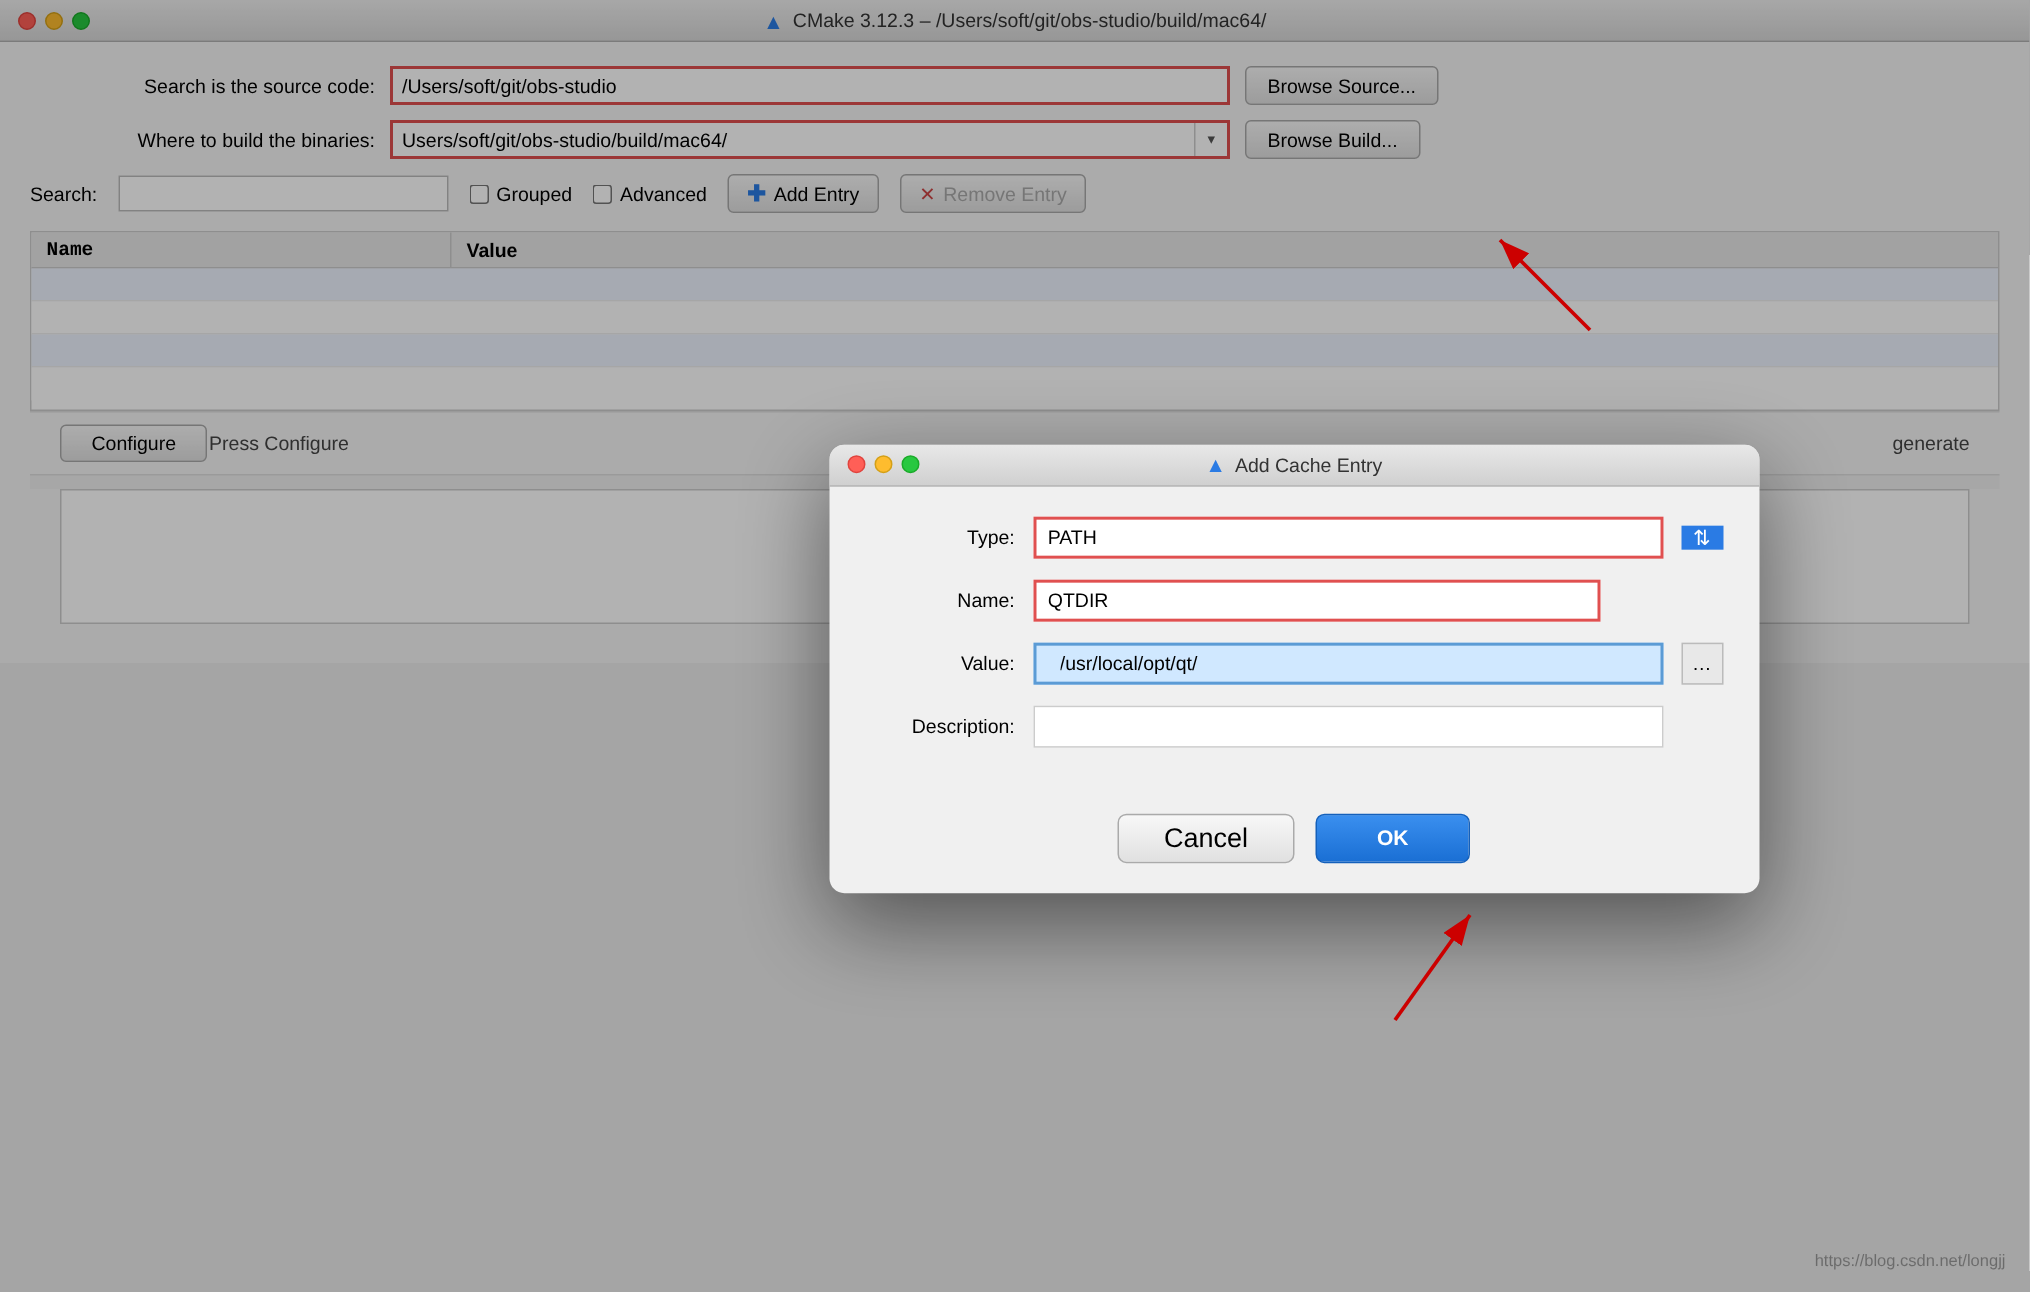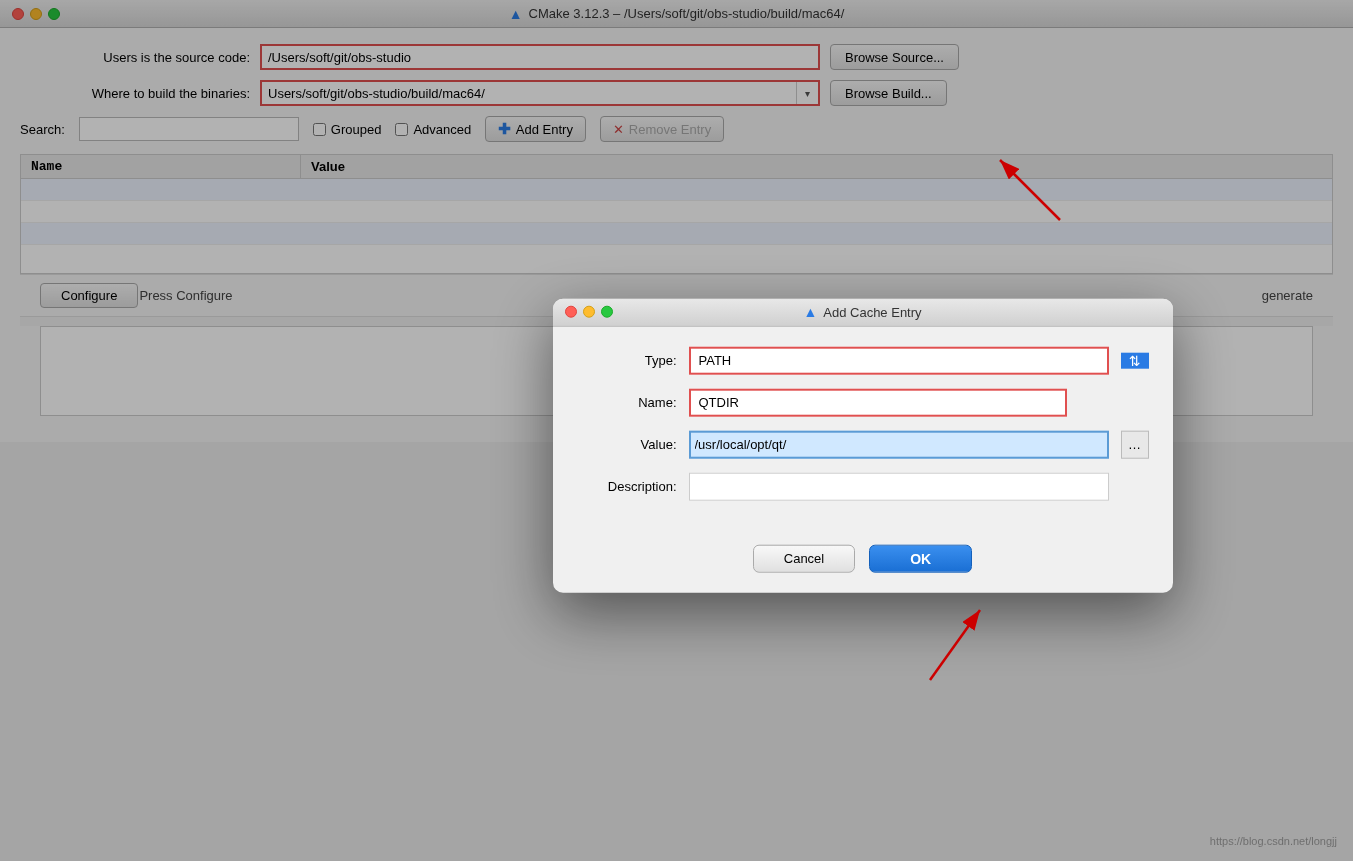--- a/index.html
+++ b/index.html
@@ -343,21 +343,21 @@
       flex: 1;
       display: flex;
       height: 28px;
       border: 2px solid #5b9bd5;
       background: #d0e8ff;
     }
     .dialog-value-wrap input {
       flex: 1;
       border: none;
       outline: none;
-      padding: 0 4px;
+      padding: 0 16px;
       font-size: 13px;
       background: transparent;
     }
     .value-dots-btn {
       width: 28px;
       display: flex;
       align-items: center;
       justify-content: center;
       background: #e8e8e8;
       border-left: 1px solid #bbb;
@@ -378,21 +378,21 @@
       display: flex;
       justify-content: center;
       gap: 14px;
       padding: 10px 24px 20px;
     }
     .cancel-btn {
       background: linear-gradient(to bottom, #f8f8f8, #e0e0e0);
       border: 1px solid #aaa;
       border-radius: 6px;
       padding: 5px 30px;
-      font-size: 13px;
+      font-size: 18px;
       cursor: pointer;
     }
     .ok-btn {
       background: linear-gradient(to bottom, #3a8fef, #1a6fd4);
       border: 1px solid #1460bb;
       border-radius: 6px;
       padding: 5px 40px;
       font-size: 14px;
       font-weight: 600;
       color: white;
@@ -444,21 +444,21 @@
   </div>
   <div class="title-bar-title">
     <span style="color:#2a7be4;font-weight:bold;font-size:14px;">▲</span>
     <span>CMake 3.12.3 – /Users/soft/git/obs-studio/build/mac64/</span>
   </div>
 </div>
 
 <div class="main-window">
 
   <div class="field-row">
-    <span class="field-label">Users is the source code:</span>
+    <span class="field-label">Search is the source code:</span>
     <input class="field-input" type="text" value="/Users/soft/git/obs-studio" style="">
     <button class="browse-btn">Browse Source...</button>
   </div>
 
   <div class="field-row">
     <span class="field-label">Where to build the binaries:</span>
     <div class="field-input-combo">
       <input type="text" value="Users/soft/git/obs-studio/build/mac64/" style="">
       <div class="combo-arrow">▾</div>
     </div>

